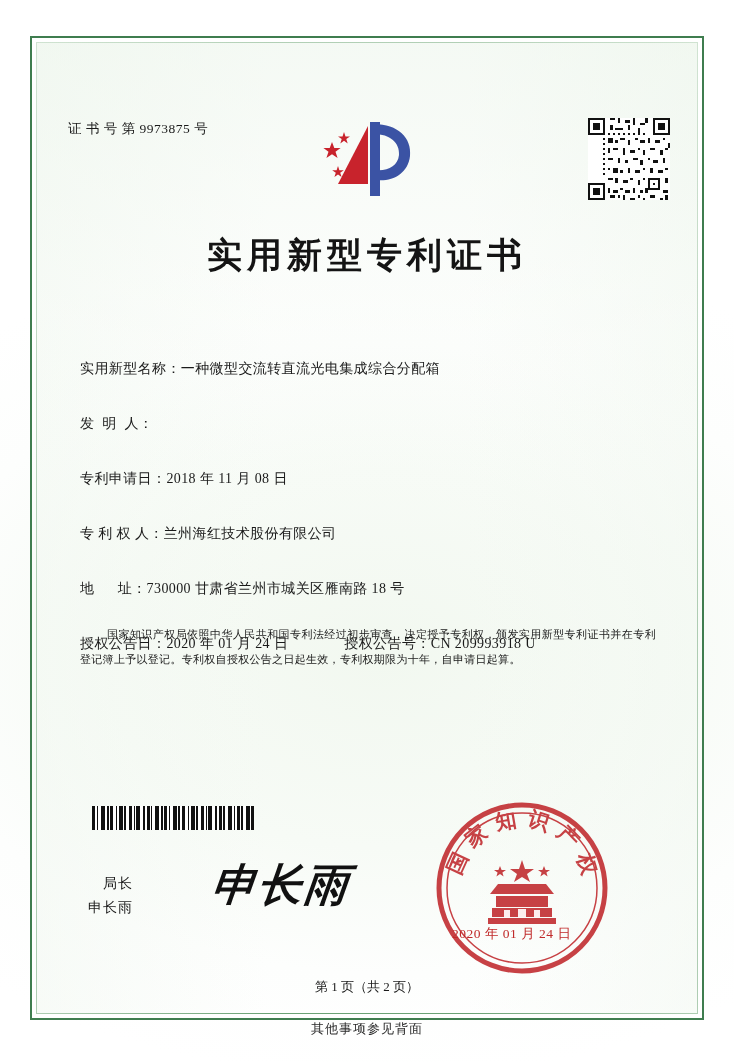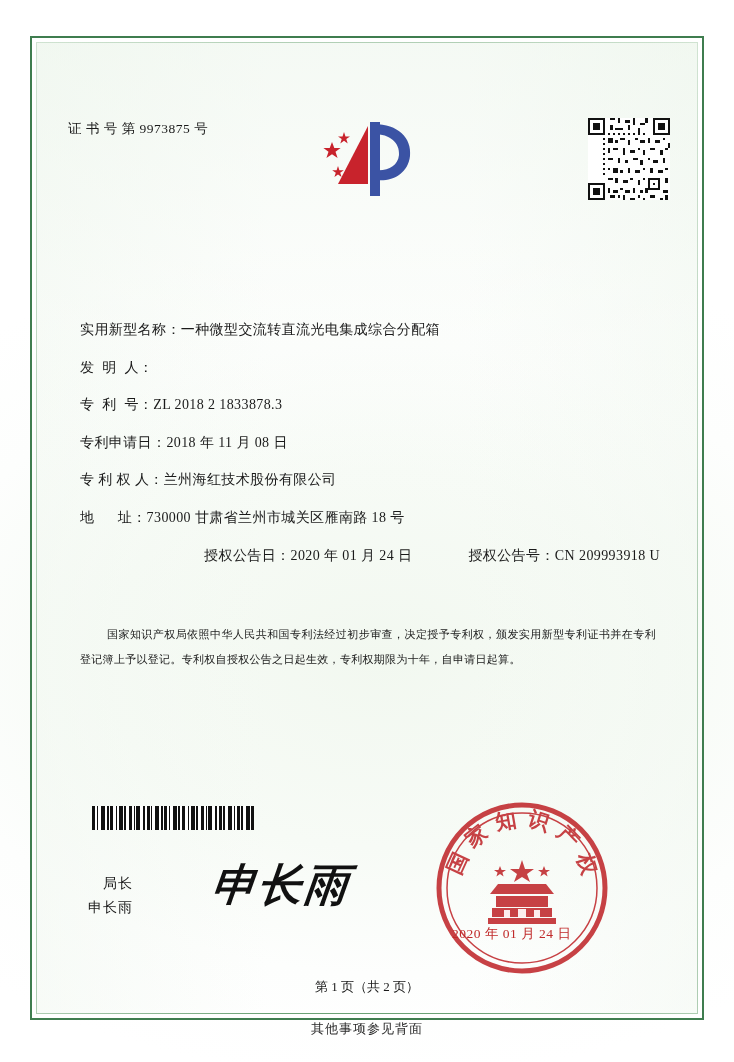--- a/index.html
+++ b/index.html
@@ -87,32 +87,33 @@
     left: 80px;
     top: 322px;
     width: 580px;
   }
   .frow {
     display: flex;
     align-items: baseline;
     margin-bottom: 21.5px;
     font-size: 14px;
     line-height: 1.15;
+    margin-top: 39px;
   }
   .flabel {
     white-space: pre;
     color: #1a1a1a;
     letter-spacing: 0.4px;
   }
   .fvalue {
     color: #1a1a1a;
     letter-spacing: 0.4px;
   }
   .frow.split {
-    justify-content: flex-end;
+    justify-content: flex-start;
   }
   .gap {
     display: inline-block;
     width: 56px;
   }
 
   
   .body-text {
     position: absolute;
     left: 80px;
@@ -335,36 +336,33 @@
           <rect x="17" y="32" width="2" height="1"></rect>
         <rect x="20" y="31" width="1" height="1"></rect>
           <rect x="22" y="32" width="1" height="1"></rect>
         <rect x="25" y="31" width="2" height="1"></rect>
           <rect x="29" y="32" width="1" height="1"></rect>
         <rect x="31" y="31" width="1" height="2"></rect>
       </g>
     </svg>
   </div>
 
+  <div class="title">实用新型专利证书</div>
 
   <div class="fields">
 
     <div class="frow">
       <span class="flabel">实用新型名称：</span>
       <span class="fvalue">一种微型交流转直流光电集成综合分配箱</span>
     </div>
 
     <div class="frow">
       <span class="flabel">发  明  人：</span>
     </div>
 
-    <div class="frow">
-      <span class="flabel">专  利  号：</span>
-      <span class="fvalue">ZL 2018 2 1833878.3</span>
-    </div>
 
     <div class="frow">
       <span class="flabel">专利申请日：</span>
       <span class="fvalue">2018 年 11 月 08 日</span>
     </div>
 
     <div class="frow">
       <span class="flabel">专 利 权 人：</span>
       <span class="fvalue">兰州海红技术股份有限公司</span>
     </div>

